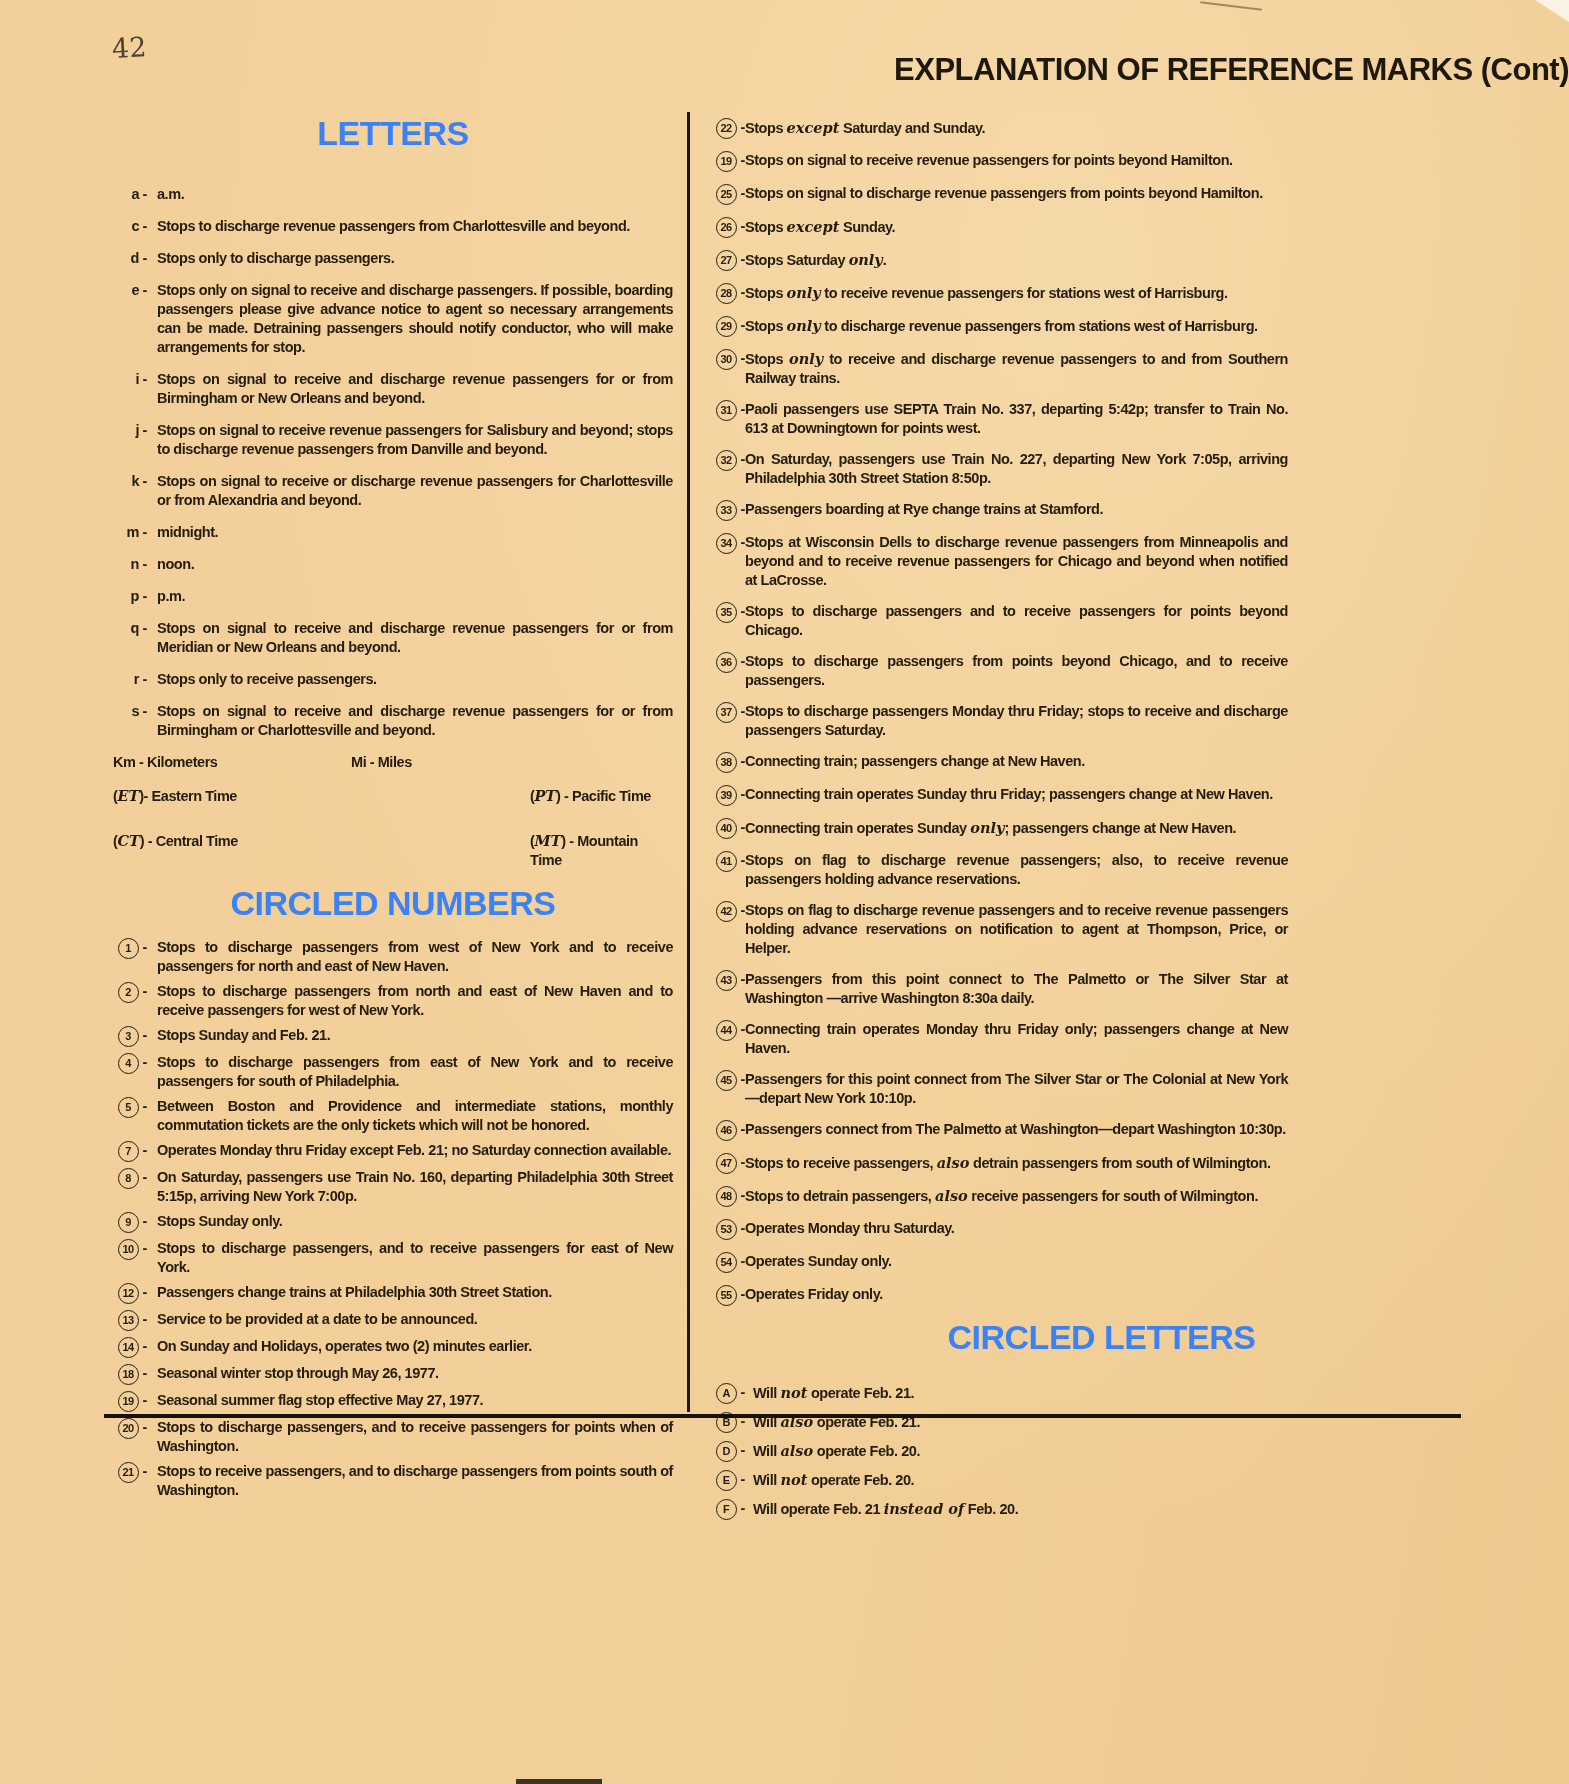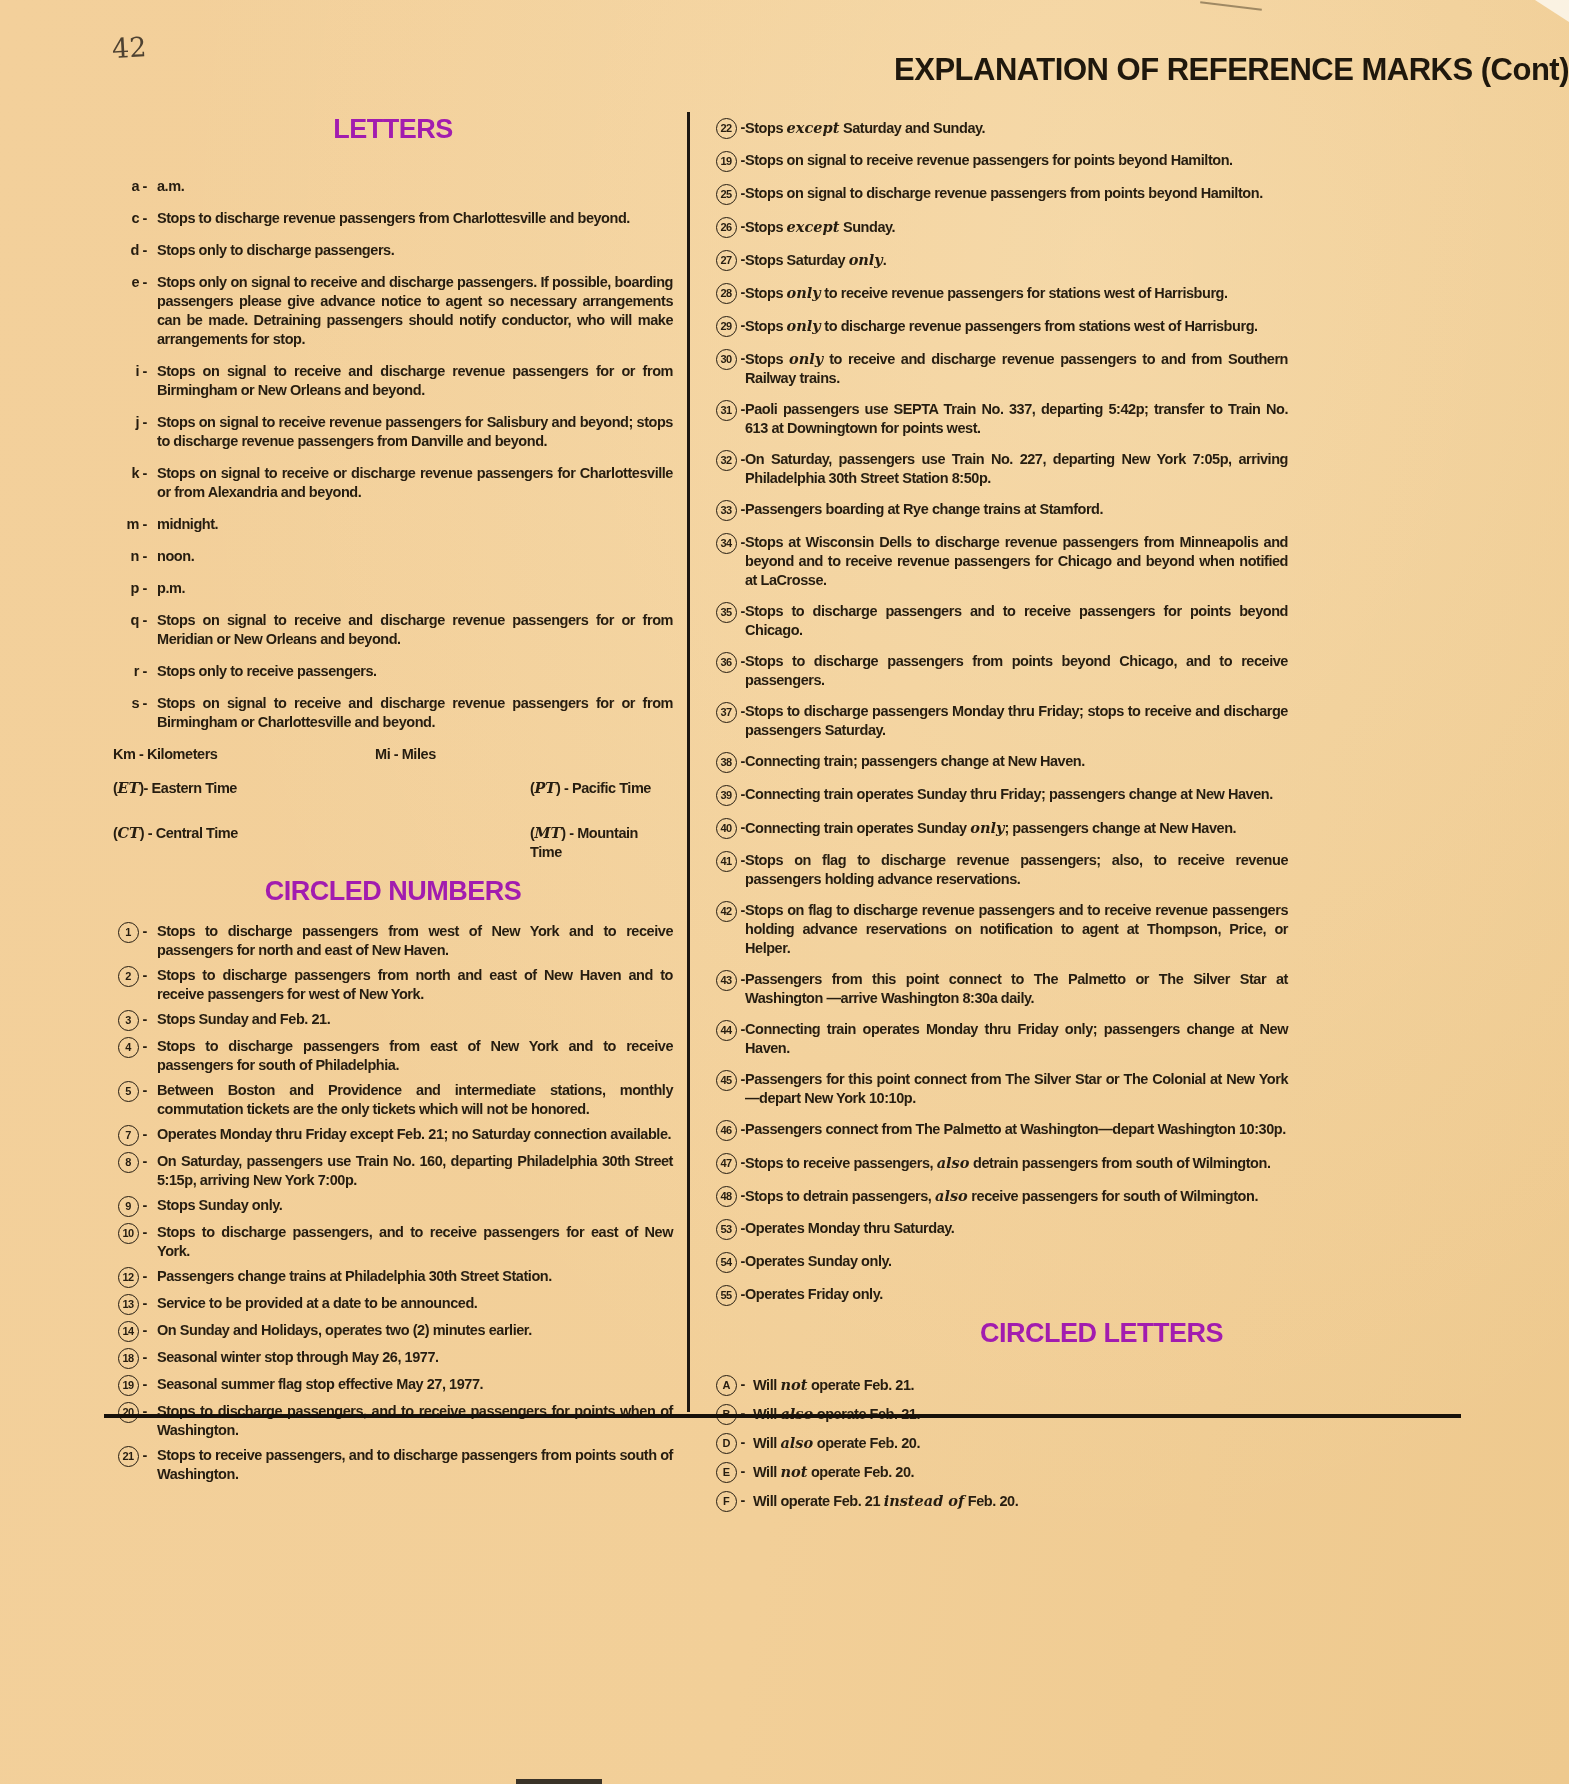--- a/index.html
+++ b/index.html
@@ -23,43 +23,43 @@
   }
   .columns{position:absolute;top:108px;left:0;display:flex;align-items:flex-start;}
   .col{box-sizing:border-box;}
   .col-left{width:560px;margin-left:113px;}
   .col-right{width:573px;margin-left:42px;padding-top:10px;}
   .divider{
     position:absolute;left:687px;top:4px;width:3px;height:1300px;
     background:#1e1812;
   }
   h2{
-    margin:0;text-align:center;font-size:27px;font-weight:700;
-    letter-spacing:-0.5px;color:#a21caf;
+    margin:0;text-align:center;font-size:34px;font-weight:700;
+    letter-spacing:-0.5px;color:#3b82f6;
   }
   .h-letters{margin:6px 0 32px 0;}
   .h-circnums{margin:14px 0 15px 0;}
   .h-circletters{margin:6px 0 26px 0;padding-left:200px;}
   .item{display:grid;grid-template-columns:34px 1fr;column-gap:10px;
     font-size:14.5px;line-height:19px;font-weight:700;letter-spacing:-0.45px;}
   .letter-item{margin-bottom:13px;}
   .circ-item-left{margin-bottom:6px;}
   .circ-item-right{grid-template-columns:30px 1fr;column-gap:0;margin-bottom:12px;}
   .circ-letter-item{grid-template-columns:30px 1fr;column-gap:8px;margin-bottom:8px;}
   .lmark{text-align:right;white-space:nowrap;}
   .cmark{display:flex;justify-content:flex-end;align-items:flex-start;gap:4px;white-space:nowrap;}
   .circle{
     display:inline-flex;align-items:center;justify-content:center;
     width:21px;height:21px;box-sizing:border-box;border:1.6px solid #241c11;
     border-radius:50%;font-size:11px;font-weight:700;letter-spacing:-0.6px;
     flex:0 0 auto;
   }
   .txt{text-align:justify;}
   i{font-family:"DejaVu Serif",serif;font-style:italic;font-weight:700;letter-spacing:0;margin-top:18px;}
-  .units{display:flex;margin:0 0 14px 0;font-size:14.5px;font-weight:700;line-height:19px;letter-spacing:-0.45px;gap:24px;}
+  .units{display:flex;margin:0 0 14px 0;font-size:14.5px;font-weight:700;line-height:19px;letter-spacing:-0.45px;}
   .units .u0{width:238px;}
   .tz{display:grid;grid-template-columns:392px auto;row-gap:13px;margin-bottom:10px;
     font-size:14.5px;font-weight:700;line-height:19px;letter-spacing:-0.45px;gap:25px;}
   .bottom-rule{position:absolute;left:104px;top:1414px;width:1357px;height:4px;background:#17110a;}
   .corner-artifact{
     position:absolute;left:1200px;top:5px;width:62px;height:2px;
     background:rgba(90,75,50,0.55);transform:rotate(7deg);
   }
   .corner-fold{
     position:absolute;top:0;right:0;width:0;height:0;

